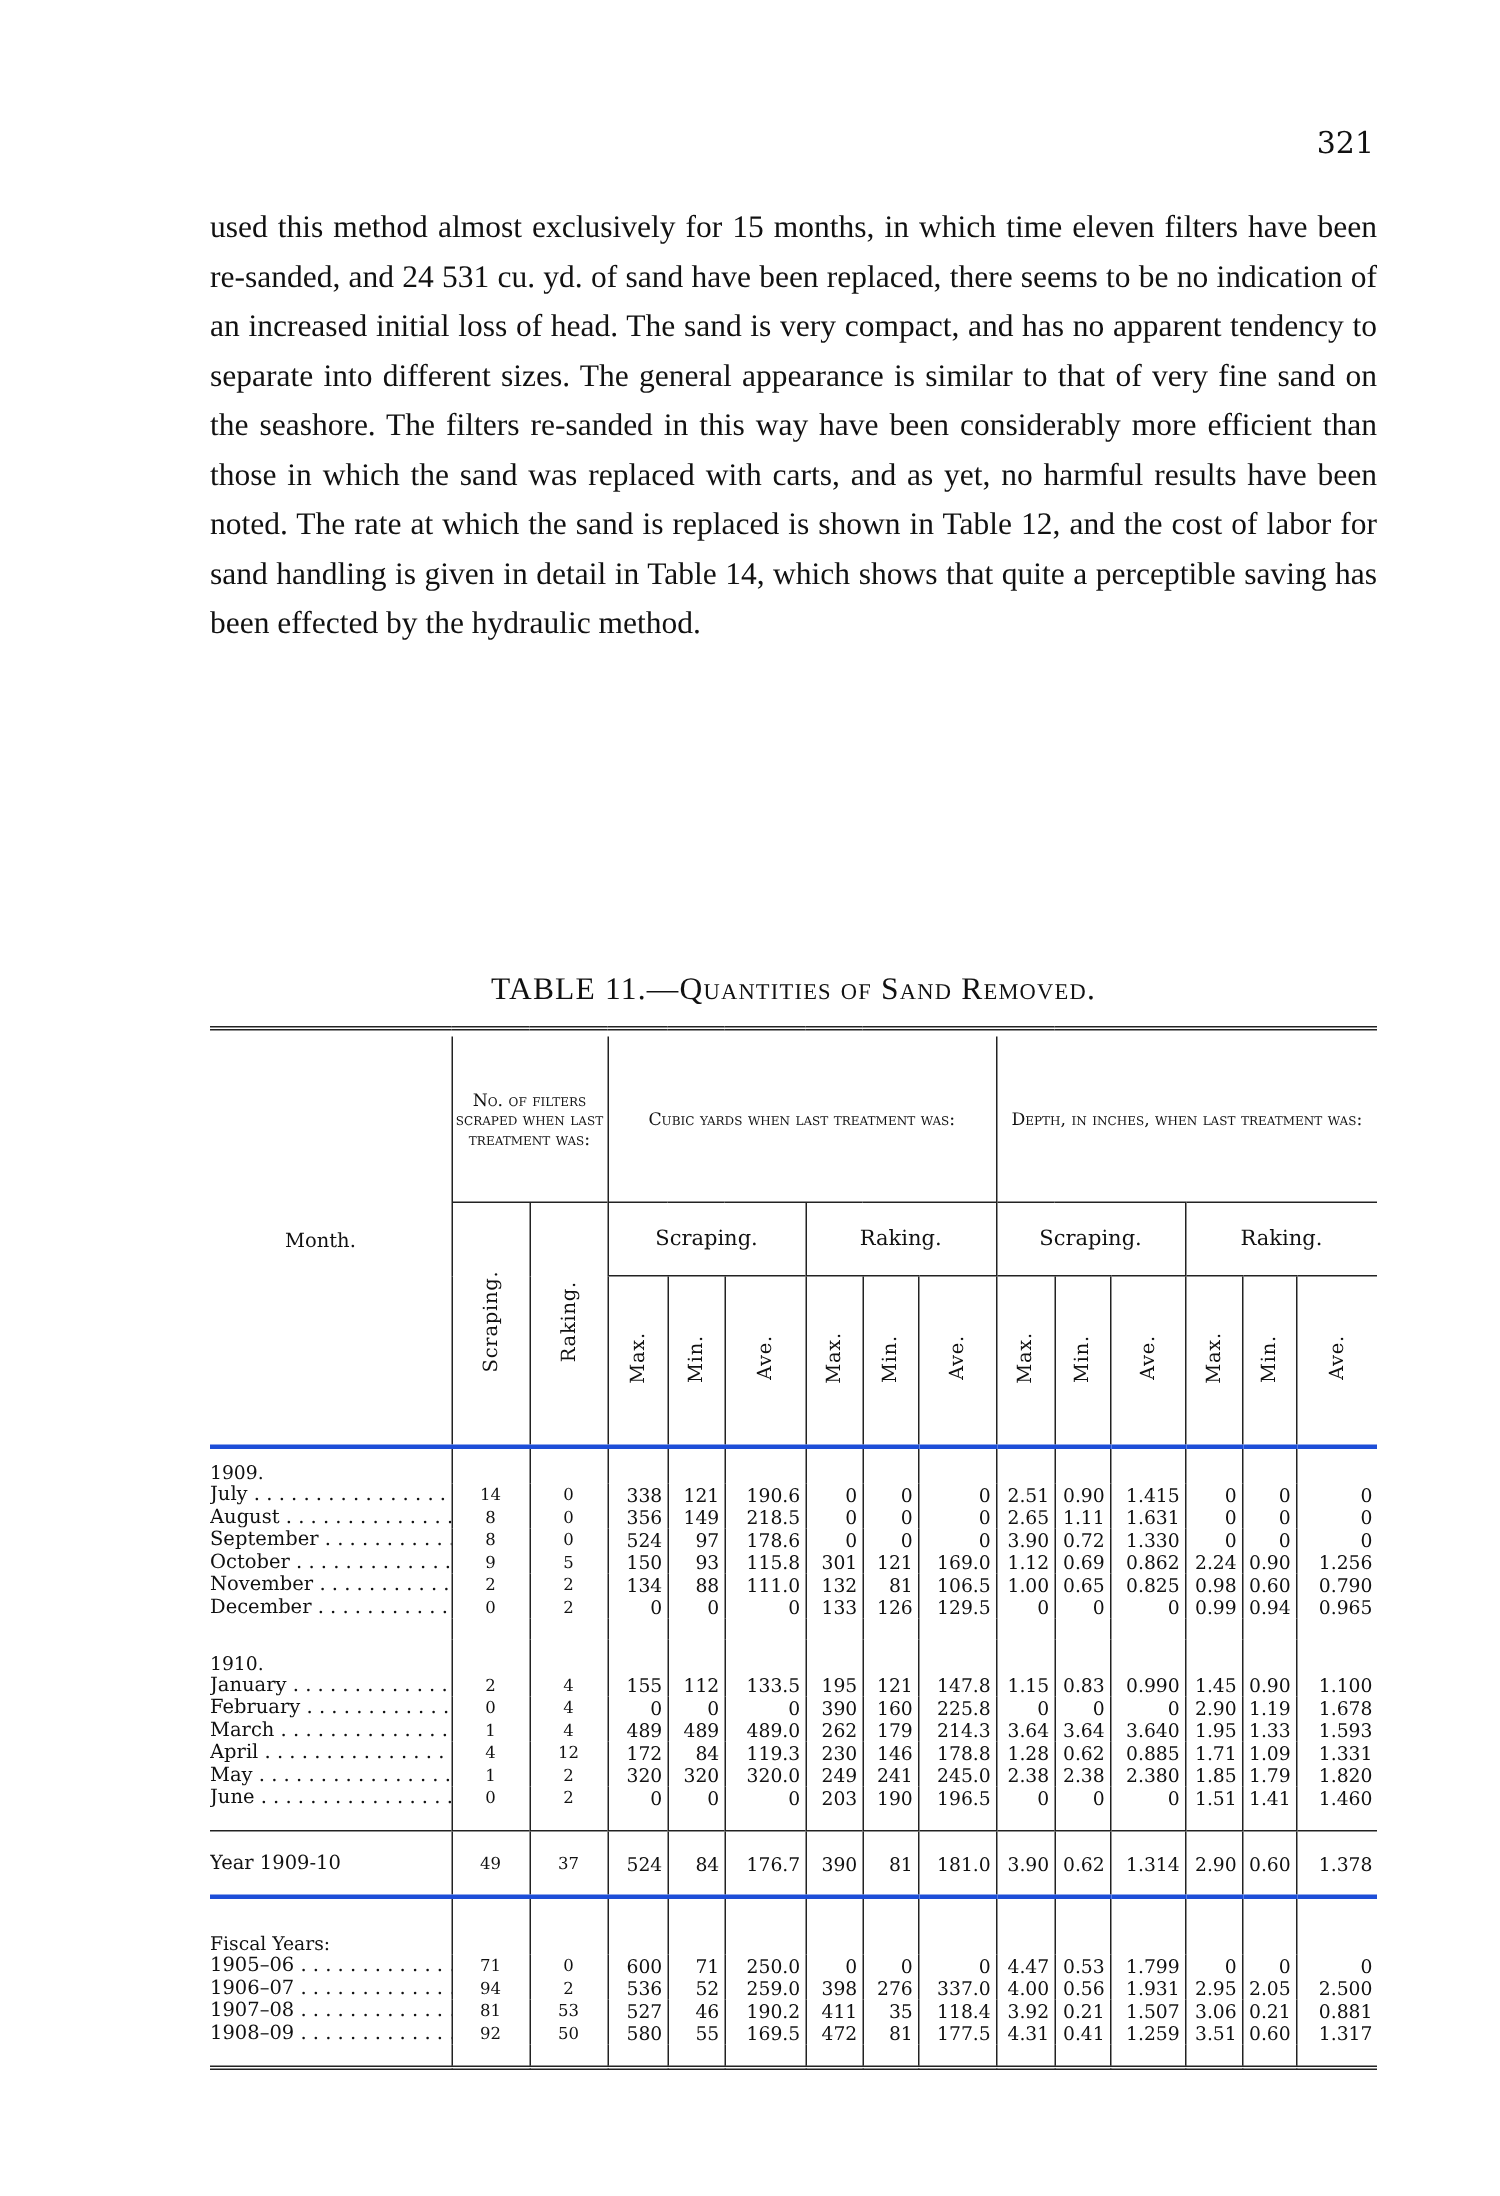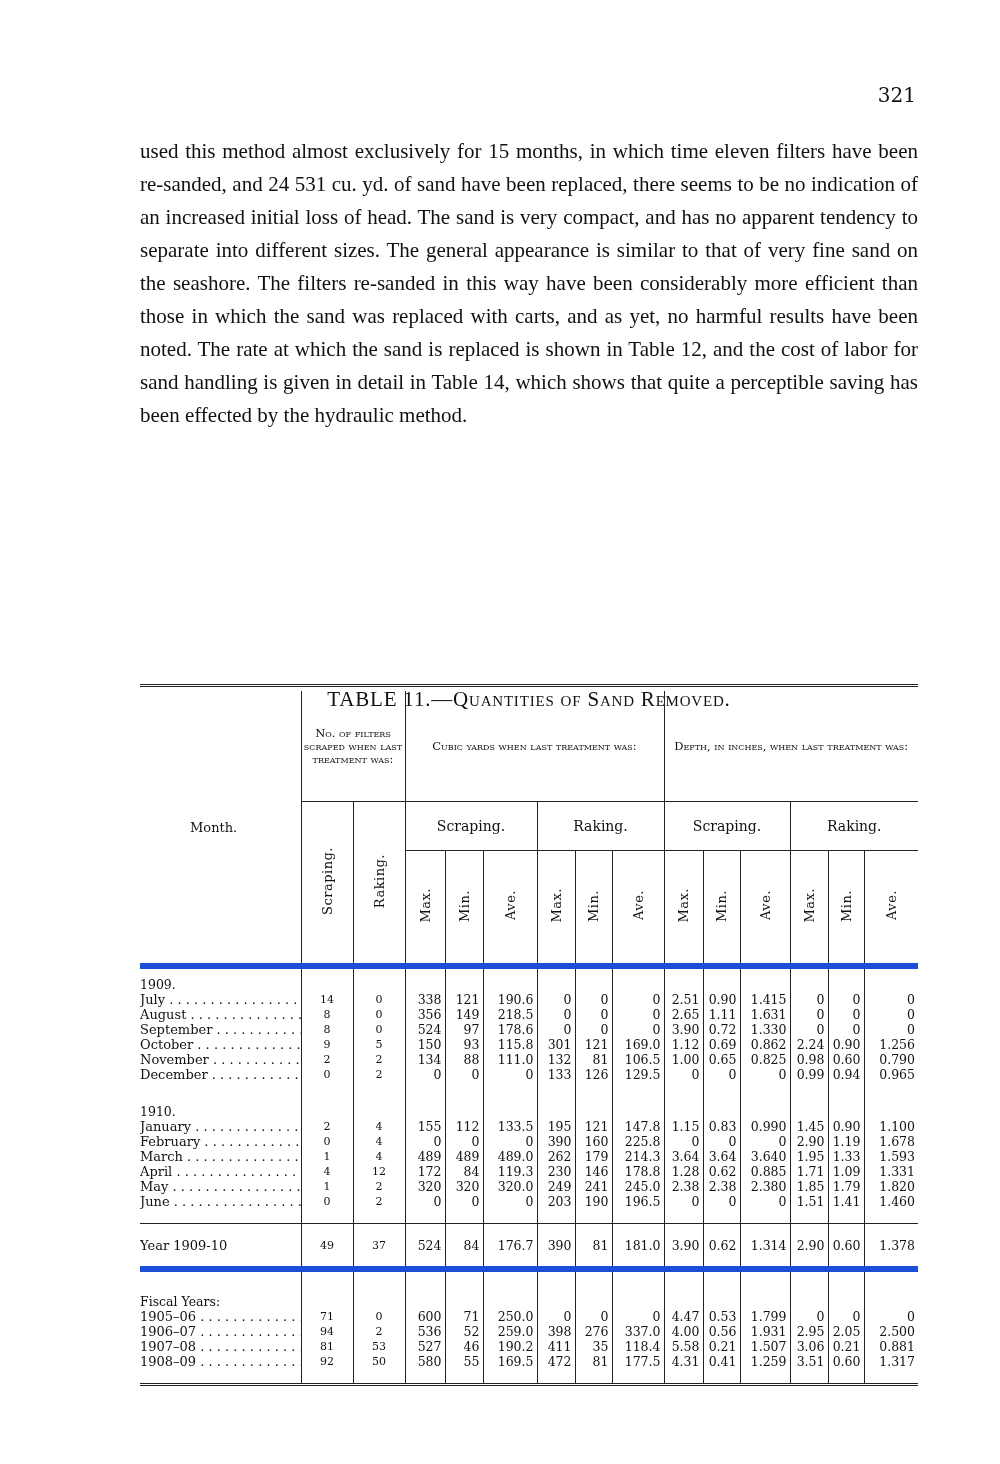--- a/index.html
+++ b/index.html
@@ -4,34 +4,34 @@
 <style>
   html, body { margin: 0; padding: 0; background: #ffffff; }
   body { width: 1000px; height: 1464px; position: relative; overflow: hidden; color: #111; font-family: "DejaVu Serif", "Liberation Serif", serif; }
   .page { position: absolute; left: 140px; top: 0; width: 778px; }
   .running-head { position: absolute; top: 86px; left: 0; width: 778px; height: 26px; }
   .running-head .title { position: absolute; left: 74px; top: 0; font-size: 15.5px; letter-spacing: 1.6px; }
   .running-head .pnum { position: absolute; right: 2px; top: -3px; font-size: 20px; }
   .body-text { position: absolute; top: 135px; left: 0; width: 778px; font-family: "Liberation Serif", serif; font-size: 21px; line-height: 33px; text-align: justify; }
   .body-text p { margin: 0; }
   .body-text p.indent { text-indent: 37px; }
-  .table-caption { position: absolute; top: 647px; left: 0; width: 778px; text-align: center; font-family: "Liberation Serif", serif; font-size: 21px; letter-spacing: 0.8px; margin-top: 40px; }
+  .table-caption { position: absolute; top: 647px; left: 0; width: 778px; text-align: center; font-family: "Liberation Serif", serif; font-size: 21px; letter-spacing: 0.8px; }
   .table-caption .sc { font-variant: small-caps; }
 
   .tbl-wrap { position: absolute; left: 0; top: 684px; width: 778px; }
   table.sand { border-collapse: collapse; width: 778px; font-family: "DejaVu Serif", serif; font-size: 12.5px; table-layout: fixed; }
   table.sand td, table.sand th { padding: 0; font-weight: normal; }
   .topline { border-top: 3px double #222; height: 4px; }
   .hdr-group { font-variant: small-caps; font-size: 11.5px; text-align: center; line-height: 13px; vertical-align: middle; }
   .vcell { height: 112px; vertical-align: middle; text-align: center; }
   .vtext { display: inline-block; writing-mode: vertical-rl; transform: rotate(180deg); font-size: 13px; letter-spacing: 0.5px; }
   .sub { text-align: center; font-size: 14px; height: 48px; vertical-align: middle; }
   .bl { border-left: 1px solid #222; }
   .bt { border-top: 1px solid #222; }
-  .bb { border-bottom: 6px solid #1d4ed8; }
+  .bb { border-bottom: 3px solid #1d4ed8; }
   .month-h { text-align: left; font-size: 13px; vertical-align: middle; padding-left: 50px !important; }
   td.num { text-align: right; padding-right: 3px !important; font-weight: bold; font-size: 12.5px; line-height: 15px; }
   td.numc { text-align: center; font-weight: bold; font-size: 11px; line-height: 15px; }
   td.label { text-align: left; font-weight: bold; font-size: 13px; line-height: 15px; white-space: nowrap; overflow: hidden; }
   td.label .dots { font-weight: normal; }
   td.yr { text-align: left; font-size: 12.5px; line-height: 15px; padding-top: 8px !important; }
   .spacer td { height: 14px; }
   .sum td { height: 42px; vertical-align: middle; }
   .bottomline { border-top: 3px double #222; height: 6px; }
 </style>
@@ -470,21 +470,21 @@
           <tr>
             <td class="label"><span>1907–08</span><span class="dots"> . . . . . . . . . . . . . . . . . . .</span></td>
             <td class="numc bl">81</td>
             <td class="numc bl">53</td>
             <td class="num bl">527</td>
             <td class="num bl">46</td>
             <td class="num bl">190.2</td>
             <td class="num bl">411</td>
             <td class="num bl">35</td>
             <td class="num bl">118.4</td>
-            <td class="num bl">5.58</td>
+            <td class="num bl">3.92</td>
             <td class="num bl">0.21</td>
             <td class="num bl">1.507</td>
             <td class="num bl">3.06</td>
             <td class="num bl">0.21</td>
             <td class="num bl">0.881</td>
           </tr>
           <tr>
             <td class="label"><span>1908–09</span><span class="dots"> . . . . . . . . . . . . . . . . . . .</span></td>
             <td class="numc bl">92</td>
             <td class="numc bl">50</td>

